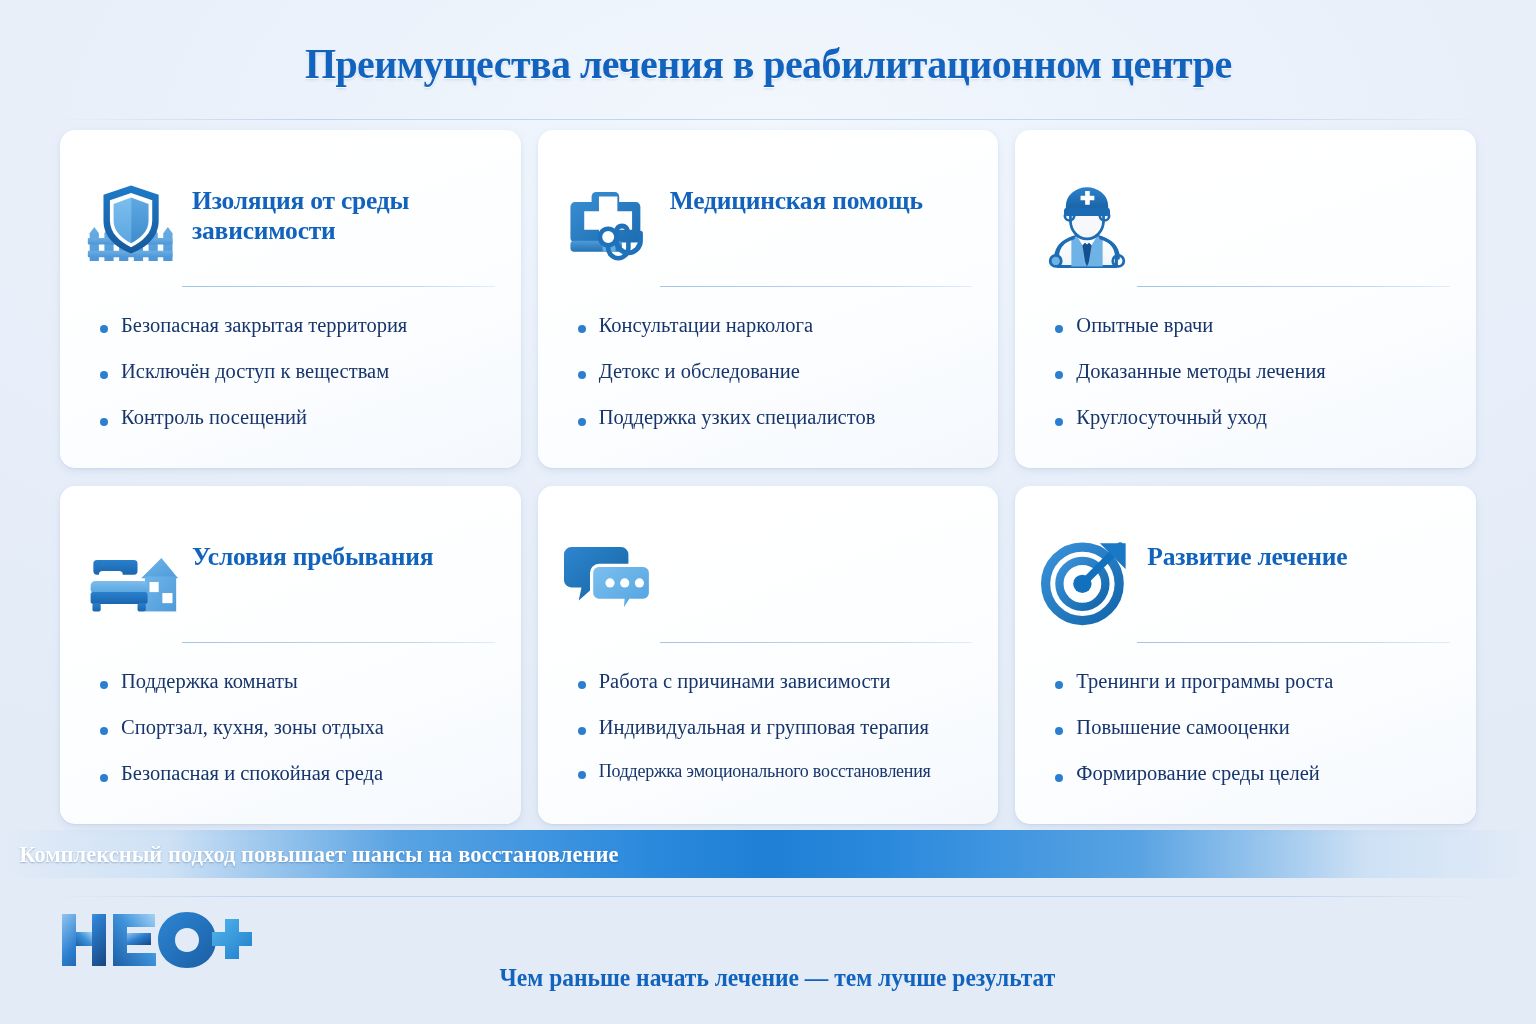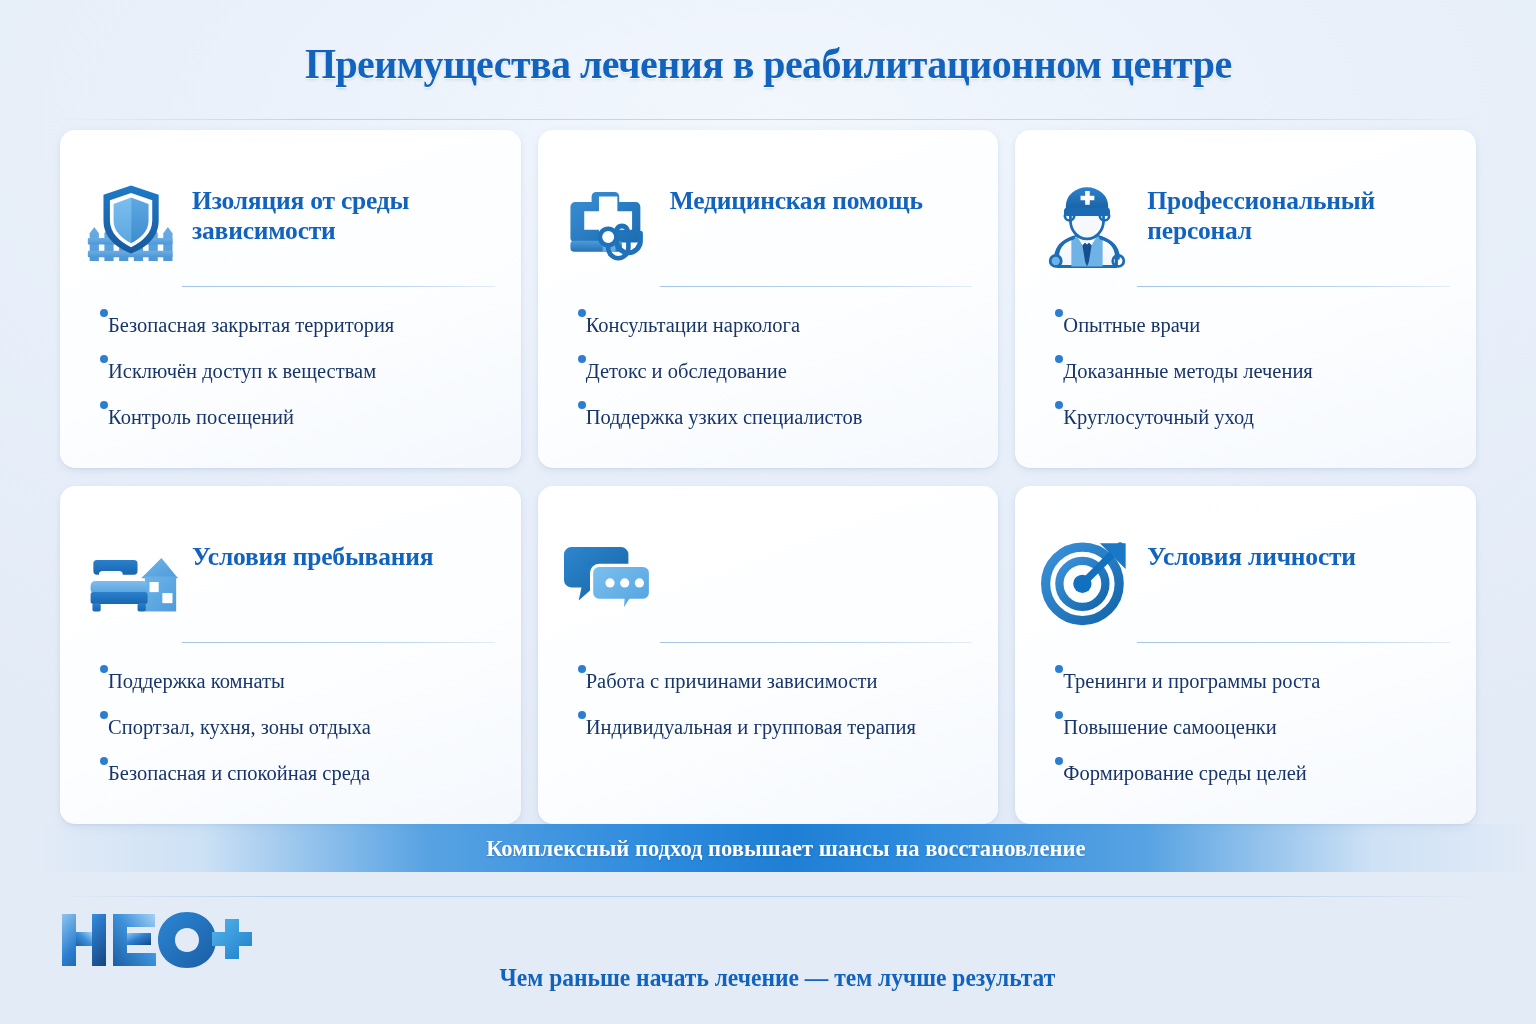--- a/index.html
+++ b/index.html
@@ -106,21 +106,22 @@
   .bullets {
     list-style: none;
     margin: 0;
     padding: 26px 0 0 14px;
     display: flex;
     flex-direction: column;
     gap: 22px;
   }
   .bullet {
     display: flex;
-    align-items: flex-start;
+    align-items: flex-end;
+    gap: 13px;
     font-size: 20.5px;
     color: #17356B;
     line-height: 1.18;
     white-space: nowrap;
   }
   .bullet.tight { font-size: 18px; letter-spacing: -0.25px; }
   .bullet-dot {
     flex: 0 0 auto;
     width: 8px;
     height: 8px;
@@ -130,36 +131,35 @@
   }
 
   
   .footer {
     flex: 0 0 200px;
     position: relative;
   }
   .banner {
     position: absolute;
     left: 0; right: 0;
-    top: 0;
+    top: 6px;
     height: 48px;
     display: flex;
     align-items: center;
-    justify-content: center;
+    justify-content: flex-start;
     background: linear-gradient(to right,
       rgba(232,240,250,0) 0%,
       rgba(150,200,240,.28) 11%,
       rgba(64,150,223,.85) 26%,
       #2C8ADD 42%,
       #1E7FD4 50%,
       #2C8ADD 58%,
       rgba(64,150,223,.85) 74%,
       rgba(150,200,240,.28) 89%,
       rgba(232,240,250,0) 100%);
-    margin-left: 36px;
   }
   .banner-text {
     font-size: 24px;
     font-weight: 700;
     color: #FFFFFF;
     transform: scaleX(0.94);
     white-space: nowrap;
     text-shadow: 0 1px 2px rgba(20,70,130,.35);
   }
   .footer-hr {
@@ -345,21 +345,20 @@
             <path d="M27 28 a23 20 0 0 1 46 0 v6 h-46z" fill="url(#g-cap)"></path>
             <rect x="25" y="30" width="50" height="9" rx="4" fill="#1B6AB4"></rect>
             <path d="M48 12 h5 v5 h5 v5 h-5 v5 h-5 v-5 h-5 v-5 h5z" fill="#FFFFFF"></path>
 
             <path d="M35 63 c-14 4 -19 12 -19 22" fill="none" stroke="#1D6CB4" stroke-width="3.4" stroke-linecap="round"></path>
             <path d="M65 63 c14 4 19 12 19 22" fill="none" stroke="#1D6CB4" stroke-width="3.4" stroke-linecap="round"></path>
             <circle cx="16" cy="88" r="6" fill="#6FB2E6" stroke="#1D6CB4" stroke-width="3"></circle>
             <circle cx="84" cy="88" r="6" fill="none" stroke="#1D6CB4" stroke-width="3"></circle>
           </svg>
         </div>
-        <div class="card-title">Профессиональный персонал</div>
       </div>
       <div class="card-divider"></div>
       <ul class="bullets">
         <li class="bullet">
             <span class="bullet-dot"></span>
             <span>Опытные врачи</span>
           </li>
         <li class="bullet">
             <span class="bullet-dot"></span>
             <span>Доказанные методы лечения</span>
@@ -451,41 +450,45 @@
       <div class="card-divider"></div>
       <ul class="bullets">
         <li class="bullet">
             <span class="bullet-dot"></span>
             <span>Работа с причинами зависимости</span>
           </li>
         <li class="bullet">
             <span class="bullet-dot"></span>
             <span>Индивидуальная и групповая терапия</span>
           </li>
+        <li class="bullet tight">
+            <span class="bullet-dot"></span>
+            <span>Поддержка эмоционального восстановления</span>
+          </li>
       </ul>
     </div>
 
     <div class="card">
       <div class="card-head">
         <div class="card-icon">
           <svg viewBox="0 0 100 100" xmlns="http://www.w3.org/2000/svg">
             <defs>
               <linearGradient id="g-ring" x1="0" y1="0" x2="1" y2="1">
                 <stop offset="0" stop-color="#3B92D8"></stop>
                   <stop offset="1" stop-color="#1265AB"></stop>
               </linearGradient>
             </defs>
             <circle cx="45" cy="52" r="40" fill="none" stroke="url(#g-ring)" stroke-width="10"></circle>
             <circle cx="45" cy="52" r="25" fill="none" stroke="url(#g-ring)" stroke-width="9"></circle>
             <circle cx="45" cy="52" r="10" fill="#1271BE"></circle>
             <path d="M45 52 L86 11" stroke="#1271BE" stroke-width="8" stroke-linecap="round"></path>
             <path d="M64 8 H92 V36 L82 26 L74 18 Z" fill="#1A79C6"></path>
           </svg>
         </div>
-        <div class="card-title">Условия личности</div>
+        <div class="card-title">Развитие лечение</div>
       </div>
       <div class="card-divider"></div>
       <ul class="bullets">
         <li class="bullet">
             <span class="bullet-dot"></span>
             <span>Тренинги и программы роста</span>
           </li>
         <li class="bullet">
             <span class="bullet-dot"></span>
             <span>Повышение самооценки</span>

